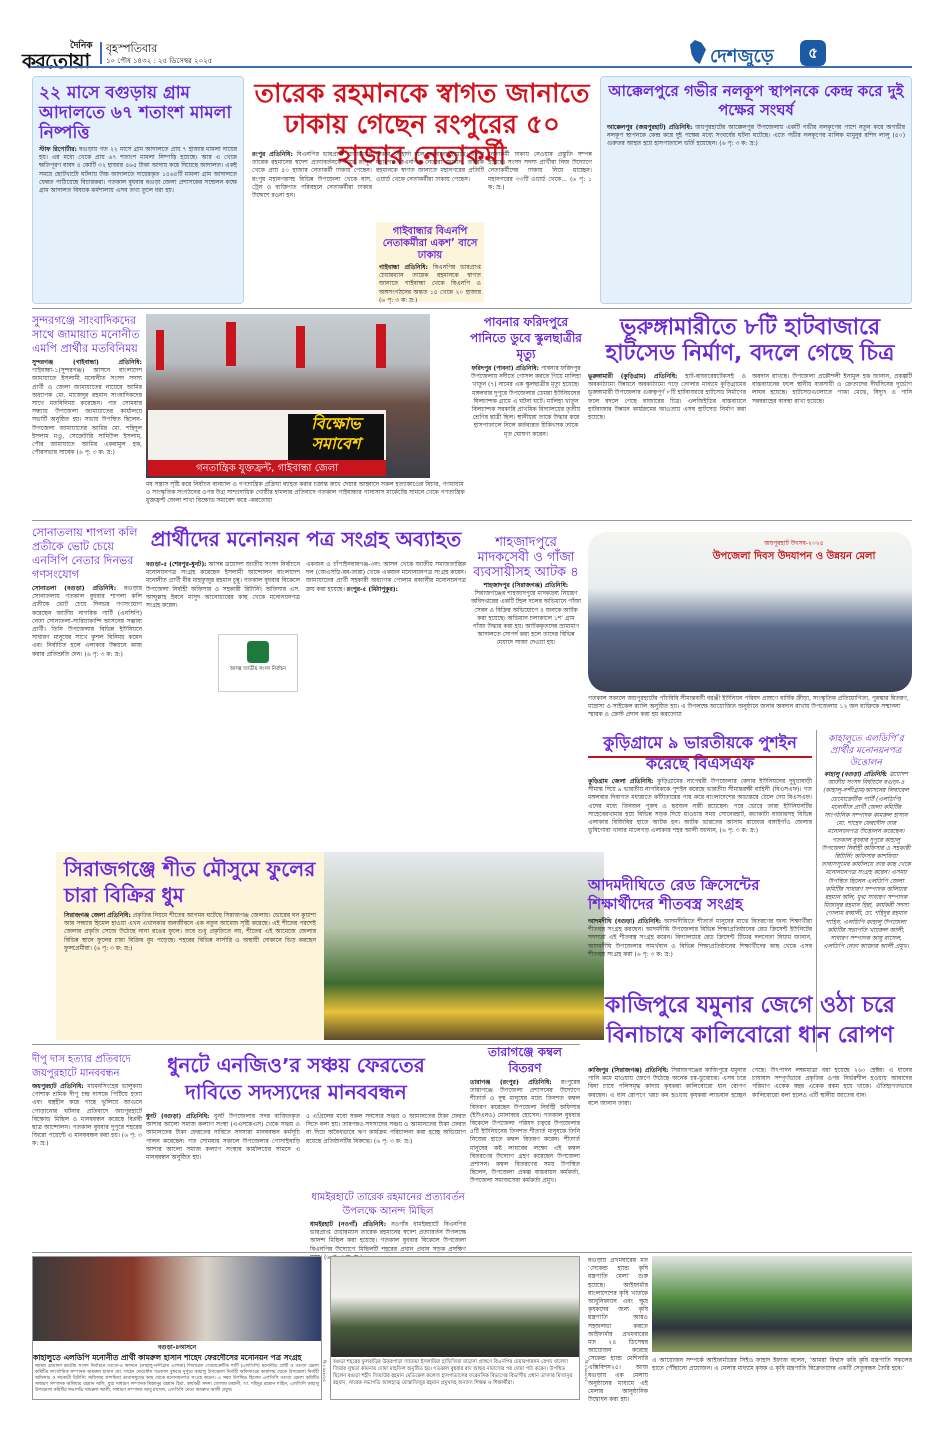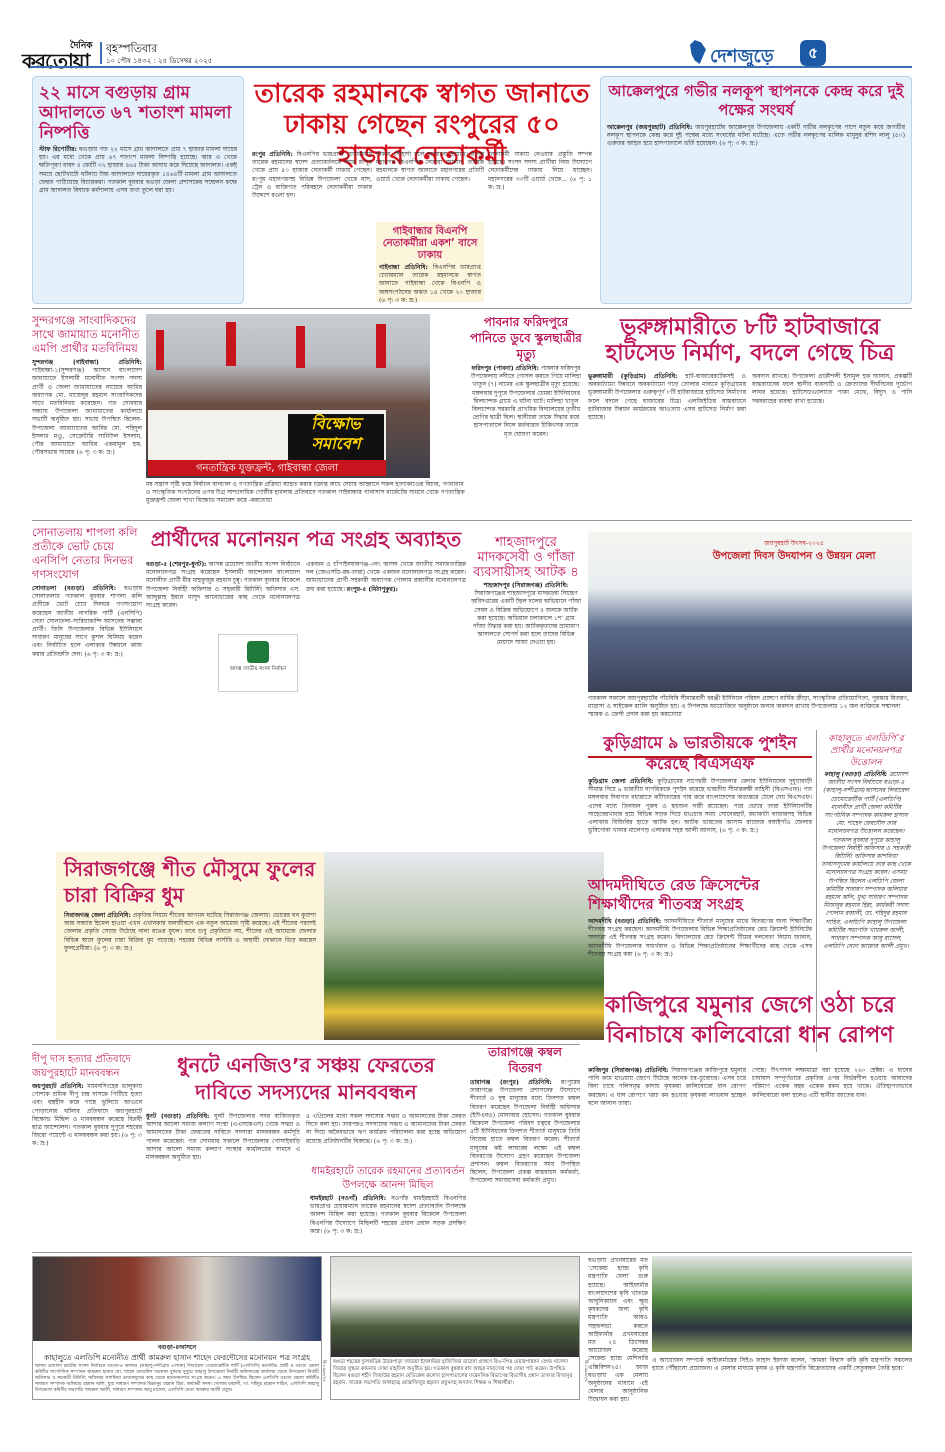--- a/index.html
+++ b/index.html
@@ -9,21 +9,21 @@
   .logo-small { position:absolute; left:70px; top:38px; font-size:9px; font-weight:bold; }
   .logo-big { position:absolute; left:22px; top:46px; font-size:20px; font-weight:bold; letter-spacing:-1px; }
   .vbar { position:absolute; left:100px; top:42px; width:2px; height:22px; background:#3a6fb5; }
   .dayname { position:absolute; left:106px; top:40px; font-size:11px; }
   .datestr { position:absolute; left:106px; top:55px; font-size:7px; }
   .section { position:absolute; left:710px; top:42px; font-size:18px; color:#1c5aa6; font-weight:bold; }
   .pagebadge { position:absolute; left:800px; top:40px; width:26px; height:26px; background:#1c5aa6; color:#fff; border-radius:6px; font-size:15px; font-weight:bold; display:flex; align-items:center; justify-content:center; }
   .mapicon { position:absolute; left:690px; top:40px; width:16px; height:24px; background:#1c5aa6; clip-path: polygon(30% 0,70% 10%,100% 40%,80% 70%,60% 100%,30% 85%,10% 60%,0 20%); }
   .box-blue { background:#e4f0fa; border:1px solid #b9d3ea; border-radius:4px; }
   .box-cream { background:#fdf4dc; }
-  .h-black { font-family:"DejaVu Sans", sans-serif; color:#be185d; line-height:1.15; }
+  .h-black { font-family:"DejaVu Sans", sans-serif; color:#6d28d9; line-height:1.15; }
   .h-red { color:#d4101c; }
   .body { font-size:6px; line-height:8.2px; color:#333; text-align:justify; }
   .body b { color:#111; }
   .photo { background: linear-gradient(135deg,#8b9aa6,#c9ccd0 40%,#7e5a4a 70%,#9aa3ab); }
   .caption { font-size:6px; line-height:8px; color:#333; }
   .rule-v { position:absolute; width:1px; background:#999; }
   .rule-h { position:absolute; height:1px; background:#999; }
   .redline { position:absolute; height:2px; background:#c0141c; }
   .banner-black { background:#111; color:#ffd400; font-weight:bold; font-style:italic; }
   .jump { font-size:6px; color:#333; }
@@ -110,21 +110,21 @@
 <div class="abs" style="left:218px;top:634px;width:80px;height:58px;background:#fff;border:1px solid #ccc;text-align:center;">
   <div style="width:22px;height:22px;margin:6px auto 2px;background:#1d7a3a;border-radius:4px;"></div>
   <div style="font-size:5px;">আসন্ন জাতীয় সংসদ নির্বাচন</div>
 </div>
 
 <div class="abs" style="left:470px;top:534px;width:112px;height:190px;overflow:hidden;">
   <div class="h-black" style="font-size:13px;line-height:15px;text-align:center;">শাহজাদপুরে মাদকসেবী ও গাঁজা ব্যবসায়ীসহ আটক ৪</div>
   <div class="body" style="margin-top:2px;text-align:center;"><b>শাহজাদপুর (সিরাজগঞ্জ) প্রতিনিধি:</b> <span>সিরাজগঞ্জের শাহজাদপুরে মাদকদ্রব্য নিয়ন্ত্রণ অধিদপ্তরের একটি টহল দলের অভিযানে গাঁজা সেবন ও বিক্রির অভিযোগে ৪ জনকে আটক করা হয়েছে। অভিযান চলাকালে ১শ’ গ্রাম গাঁজা উদ্ধার করা হয়। আটককৃতদের ভ্রাম্যমাণ আদালতে সোপর্দ করা হলে তাদের বিভিন্ন মেয়াদে সাজা দেওয়া হয়।</span></div>
 </div>
 
-<div class="abs photo" style="left:588px;top:532px;width:324px;height:160px;background:linear-gradient(180deg,#f5f5f0 0%,#e8eef0 35%,#5a6a8a 60%,#3b4258 100%);">
+<div class="abs photo" style="left:588px;top:532px;width:324px;height:160px;background:linear-gradient(180deg,#f5f5f0 0%,#e8eef0 35%,#5a6a8a 60%,#3b4258 100%);border-radius:19px;">
   <div class="abs" style="left:100px;top:6px;width:212px;font-size:6px;color:#c0141c;text-align:center;">জয়পুরহাট উৎসব-২০২৫</div>
   <div class="abs" style="left:100px;top:16px;width:212px;font-size:10px;color:#c0141c;text-align:center;font-weight:bold;">উপজেলা দিবস উদযাপন ও উন্নয়ন মেলা</div>
 </div>
 <div class="abs caption" style="left:588px;top:694px;width:324px;"><span>গতকাল সকালে জয়পুরহাটের পাঁচবিবি সীমান্তবর্তী ধরঞ্জী ইউনিয়ন পরিষদ প্রাঙ্গণে বার্ষিক ক্রীড়া, সাংস্কৃতিক প্রতিযোগিতা, পুরস্কার বিতরণ, মাদ্রাসা ও সাইকেল র‌্যালি অনুষ্ঠিত হয়। এ উপলক্ষে আয়োজিত অনুষ্ঠানে জনাব অবদান রাখায় উপজেলায় ১২ জন ব্যক্তিকে সম্মাননা স্মারক ও ক্রেস্ট প্রদান করা হয়</span> <span>করতোয়া</span></div>
 
 <div class="abs" style="left:588px;top:732px;width:224px;">
   <div class="h-black" style="font-size:16px;line-height:21px;text-align:center;font-weight:bold;">কুড়িগ্রামে ৯ ভারতীয়কে পুশইন করেছে বিএসএফ</div>
   <div class="body" style="margin-top:3px;"><b>কুড়িগ্রাম জেলা প্রতিনিধি:</b> <span>কুড়িগ্রামের নাগেশ্বরী উপজেলার কেদার ইউনিয়নের দুধুয়াবাড়ী সীমান্ত দিয়ে ৯ ভারতীয় নাগরিককে পুশইন করেছে ভারতীয় সীমান্তরক্ষী বাহিনী (বিএসএফ)। গত মঙ্গলবার দিবাগত মধ্যরাতে কাঁটাতারের পার করে বাংলাদেশের অভ্যন্তরে ঠেলে দেয় বিএসএফ। এদের মধ্যে তিনজন পুরুষ ও ছয়জন নারী রয়েছেন। পরে ভোরে তারা ইউনিয়নটির সাহেবেরখামার হয়ে বিভিন্ন সড়ক দিয়ে যাওয়ার সময় সোনেরহাট, কচাকাটা বাজারসহ বিভিন্ন এলাকার বিজিবির হাতে আটক হন। আটক ভারতের আসাম রাজ্যের বঙ্গাইগাঁও জেলার ভুবিগোবা থানার মালেগড় এলাকার শহর আলী জানান,</span> <span class="jump">(৬ পৃ: ৩ ক: দ্র:)</span></div>
 </div>
 <div class="redline" style="left:588px;top:756px;width:224px;"></div>
@@ -155,46 +155,46 @@
 <div class="abs body" style="left:588px;top:1066px;width:158px;height:176px;overflow:hidden;"><b>কাজিপুর (সিরাজগঞ্জ) প্রতিনিধি:</b> <span>সিরাজগঞ্জের কাজিপুরে যমুনার পানি কমে যাওয়ায় জেগে উঠেছে অনেক চর-ডুবোচর। এসব চরে বিনা চাষে পলিসমৃদ্ধ কাদায় কৃষকরা কালিবোরো ধান রোপণ করছেন। এ ধান রোপণে খরচ কম হওয়ায় কৃষকরা লাভবান হচ্ছেন বলে জানান তারা।</span></div>
 <div class="abs body" style="left:752px;top:1066px;width:160px;height:176px;overflow:hidden;">গেছে। উৎপাদন লক্ষ্যমাত্রা ধরা হয়েছে ২৬০ হেক্টর। এ ধানের চাষাবাদ সম্পূর্ণভাবে প্রকৃতির ওপর নির্ভরশীল হওয়ায় আবাদের পরিমাণ একেক বছর একেক রকম হয়ে থাকে। ঐতিহ্যগতভাবে কালিবোরো বলা হলেও এটি স্থানীয় জাতের ধান।</div>
 
 <div class="rule-h" style="left:32px;top:1044px;width:548px;"></div>
 
 <div class="abs" style="left:32px;top:1052px;width:110px;height:200px;overflow:hidden;">
   <div class="h-black" style="font-size:10px;line-height:14px;">দীপু দাস হত্যার প্রতিবাদে জয়পুরহাটে মানববন্ধন</div>
   <div class="body" style="margin-top:2px;"><b>জয়পুরহাট প্রতিনিধি:</b> <span>ময়মনসিংহের ভালুকায় পোশাক শ্রমিক দীপু চন্দ্র দাসকে পিটিয়ে হত্যা এবং বস্ত্রহীন করে গাছে ঝুলিয়ে আগুনে পোড়ানোর ঘটনার প্রতিবাদে জয়পুরহাটে বিক্ষোভ মিছিল ও মানববন্ধন করেছে বিপ্লবী ছাত্র আন্দোলন। গতকাল বুধবার দুপুরে শহরের জিরো পয়েন্টে এ মানববন্ধন করা হয়।</span> <span class="jump">(৬ পৃ: ৩ ক: দ্র:)</span></div>
 </div>
 
-<div class="abs" style="left:146px;top:1052px;width:320px;">
+<div class="abs" style="left:136px;top:1052px;width:320px;">
   <div class="h-black" style="font-size:20px;line-height:27px;text-align:center;font-weight:bold;">ধুনটে এনজিও’র সঞ্চয় ফেরতের দাবিতে সদস্যদের মানববন্ধন</div>
 </div>
 <div class="abs body" style="left:146px;top:1112px;width:154px;height:50px;overflow:hidden;"><b>ধুনট (বগুড়া) প্রতিনিধি:</b> <span>ধুনট উপজেলার সদর বাজিতকৃত আশার আলো সমাজ কল্যাণ সংস্থা (এএসকেএস) থেকে সঞ্চয় ও আমানতের টাকা ফেরতের দাবিতে সদস্যরা মানববন্ধন কর্মসূচি পালন করেছেন। গত সোমবার সকালে উপজেলার গোসাইবাড়ি আশার আলো সমাজ কল্যাণ সংস্থার কার্যালয়ের সামনে এ মানববন্ধন অনুষ্ঠিত হয়।</span></div>
 <div class="abs body" style="left:306px;top:1112px;width:160px;height:50px;overflow:hidden;"><span>৫ এপ্রিলের মধ্যে সকল সদস্যের সঞ্চয় ও আমানতের টাকা ফেরত দিতে বলা হয়। তারপরও সদস্যদের সঞ্চয় ও আমানতের টাকা ফেরত না দিয়ে অবৈধভাবে ঋণ কার্যক্রম পরিচালনা করা হচ্ছে অভিযোগ রয়েছে প্রতিষ্ঠানটির বিরুদ্ধে।</span> <span class="jump">(৬ পৃ: ৩ ক: দ্র:)</span></div>
 
 <div class="abs" style="left:310px;top:1164px;width:156px;">
-  <div class="h-black" style="font-size:10px;line-height:14px;text-align:center;">ধামইরহাটে তারেক রহমানের প্রত্যাবর্তন উপলক্ষে আনন্দ মিছিল</div>
+  <div class="h-black" style="font-size:10px;line-height:14px;text-align:center;margin-top:26px;">ধামইরহাটে তারেক রহমানের প্রত্যাবর্তন উপলক্ষে আনন্দ মিছিল</div>
   <div class="body" style="margin-top:2px;height:44px;overflow:hidden;"><b>ধামইরহাট (নওগাঁ) প্রতিনিধি:</b> <span>নওগাঁর ধামইরহাটে বিএনপির ভারপ্রাপ্ত চেয়ারম্যান তারেক রহমানের স্বদেশ প্রত্যাবর্তন উপলক্ষে আনন্দ মিছিল করা হয়েছে। গতকাল বুধবার বিকেলে উপজেলা বিএনপির উদ্যোগে মিছিলটি শহরের প্রধান প্রধান সড়ক প্রদক্ষিণ করে।</span> <span class="jump">(৬ পৃ: ৩ ক: দ্র:)</span></div>
 </div>
 
 <div class="abs" style="left:470px;top:1044px;width:110px;height:200px;overflow:hidden;">
   <div class="h-black" style="font-size:12px;line-height:16px;text-align:center;font-weight:bold;">তারাগঞ্জে কম্বল বিতরণ</div>
   <div class="body" style="margin-top:2px;"><b>তারাগঞ্জ (রংপুর) প্রতিনিধি:</b> <span>রংপুরের তারাগঞ্জে উপজেলা প্রশাসনের উদ্যোগে শীতার্ত ও দুস্থ মানুষের মধ্যে তিনশত কম্বল বিতরণ করেছেন উপজেলা নির্বাহী অফিসার (ইউএনও) মোনাব্বর হোসেন। গতকাল বুধবার বিকেলে উপজেলা পরিষদ চত্বরে উপজেলার ৫টি ইউনিয়নের তিনশত শীতার্ত মানুষকে তিনি নিজের হাতে কম্বল বিতরণ করেন। শীতার্ত মানুষের কষ্ট লাঘবের লক্ষ্যে এই কম্বল বিতরণের উদ্যোগ গ্রহণ করেছেন উপজেলা প্রশাসন। কম্বল বিতরণের সময় উপস্থিত ছিলেন, উপজেলা প্রকল্প বাস্তবায়ন কর্মকর্তা, উপজেলা সমাজসেবা কর্মকর্তা প্রমুখ।</span></div>
 </div>
 
 <div class="rule-h" style="left:32px;top:1252px;width:880px;"></div>
 
 <div class="abs body" style="left:588px;top:1256px;width:60px;height:150px;overflow:hidden;">বগুড়ায় প্রথমবারের মত ‘সেকেন্ড হ্যান্ড কৃষি যন্ত্রপাতি মেলা’ শুরু হয়েছে। আইফার্মার বাংলাদেশের কৃষি খাতকে আধুনিকায়ন এবং ক্ষুদ্র কৃষকদের জন্য কৃষি যন্ত্রপাতি আরও সহজলভ্য করতে আইফার্মার প্রথমবারের মত ২৪ ডিসেম্বর আয়োজন করেছে সেকেন্ড হ্যান্ড মেশিনারি এক্সিবিশন২৫। আজ বগুড়ায় এক মেলায় অনুষ্ঠানের মাধ্যমে এই মেলার আনুষ্ঠানিক উদ্বোধন করা হয়।</div>
 <div class="abs photo" style="left:652px;top:1256px;width:260px;height:96px;background:linear-gradient(180deg,#e2e6e2 0%,#4f8b3f 45%,#2e3340 75%,#8ea060 100%);"></div>
 <div class="abs body" style="left:652px;top:1356px;width:260px;height:50px;overflow:hidden;">এ আয়োজন সম্পর্কে আইফার্মারের সিইও ফাহাদ ইফাজ বলেন, ‘আমরা বিশ্বাস করি কৃষি যন্ত্রপাতি সকলের হাতে পৌঁছানো প্রয়োজন। এ মেলার মাধ্যমে কৃষক ও কৃষি যন্ত্রপাতি বিক্রেতাদের একটি সেতুবন্ধন তৈরি হবে।’</div>
 
 <div class="abs" style="left:32px;top:1256px;width:290px;height:144px;border:1px solid #999;">
   <div class="photo" style="height:84px;background:linear-gradient(90deg,#3b3b3b 0%,#8a3a2a 35%,#d8d2c8 60%,#2d3c6a 100%);"></div>
   <div style="text-align:center;font-size:6px;font-weight:bold;margin-top:1px;">বগুড়া-৪আসনে</div>
-  <div style="text-align:center;font-size:7.5px;font-weight:normal;line-height:10px;">কাহালুতে এলডিপি মনোনীত প্রার্থী কামরুল হাসান শাহেদ ফেরদৌসের মনোনয়ন পত্র সংগ্রহ</div>
+  <div style="font-size:7.5px;font-weight:bold;line-height:10px;">কাহালুতে এলডিপি মনোনীত প্রার্থী কামরুল হাসান শাহেদ ফেরদৌসের মনোনয়ন পত্র সংগ্রহ</div>
   <div class="body" style="font-size:4.5px;line-height:6px;padding:0 2px;height:30px;overflow:hidden;">আসন্ন ত্রয়োদশ জাতীয় সংসদ নির্বাচনে বগুড়া-৪ আসনে (কাহালু-নন্দীগ্রাম এলাকা) লিবারেল ডেমোক্রেটিক পার্টি (এলডিপি) মনোনীত প্রার্থী ও বগুড়া জেলা কমিটির সাংগঠনিক সম্পাদক কামরুল হাসান মো. শাহেদ ফেরদৌস গতকাল বুধবার দুপুরে কাহালু উপজেলা নির্বাহী অফিসারের কার্যালয় থেকে উপজেলা নির্বাহী অফিসার ও সহকারী রিটার্নিং অফিসার কাশফিয়া তাবাসসুমের কাছ থেকে মনোনয়নপত্র সংগ্রহ করেন। এ সময় উপস্থিত ছিলেন এলডিপি বগুড়া জেলা কমিটির সাধারণ সম্পাদক অলিয়ার রহমান অলি, যুগ্ম সাধারণ সম্পাদক মিজানুর রহমান হিরা, কার্যকরী সদস্য গোলাম রব্বানী, ডা. শহিদুর রহমান শাহিন, এলডিপি কাহালু উপজেলা কমিটির সভাপতি খায়রুল আলী, সাধারণ সম্পাদক আবু রাসেল, এলডিপি নেতা আক্তার আলী প্রমুখ।</div>
 </div>
 <div class="abs" style="left:320px;top:1360px;font-size:4px;writing-mode:vertical-rl;">বি-১৬৯৮/২৫</div>
 
 <div class="abs" style="left:330px;top:1256px;width:250px;height:144px;border:1px solid #999;">
   <div class="photo" style="height:100px;background:linear-gradient(180deg,#dcdcd8 0%,#f0f0ec 40%,#4a5d3a 70%,#2f2f2f 100%);"></div>
   <div class="caption" style="font-size:5px;line-height:7px;padding:1px 2px;height:42px;overflow:hidden;">বগুড়া শহরের ফুলবাড়ির উত্তরপাড়া জামেয়া ইসলামিয়া হাফিজিয়া মাদ্রাসা প্রাঙ্গণে বিএনপির চেয়ারপারসন বেগম খালেদা জিয়ার সুস্থতা কামনায় দোয়া মাহফিল অনুষ্ঠিত হয়। গতকাল বুধবার বাদ আছর নামাজের পর দোয়া পাঠ করেন। উপস্থিত ছিলেন বগুড়া শহীদ জিয়াউর রহমান মেডিকেল কলেজ হাসপাতালের ফরেনসিক বিভাগের বিভাগীয় প্রধান ডাক্তার মিজানুর রহমান, সাবেক সভাপতি আলহাজ্ব মোস্তাফিজুর রহমান প্রমুখসহ অন্যান্য শিক্ষক ও শিক্ষার্থীরা।</div>
 </div>
 <div class="abs" style="left:582px;top:1360px;font-size:4px;writing-mode:vertical-rl;">বি-১৬৯৯/২৫</div>
 

